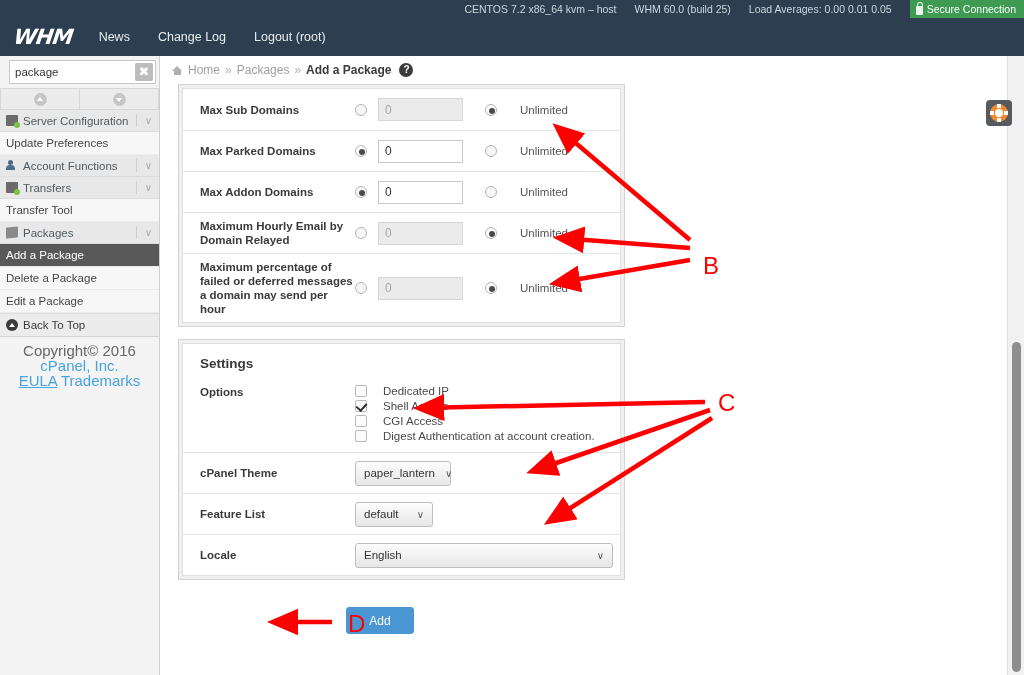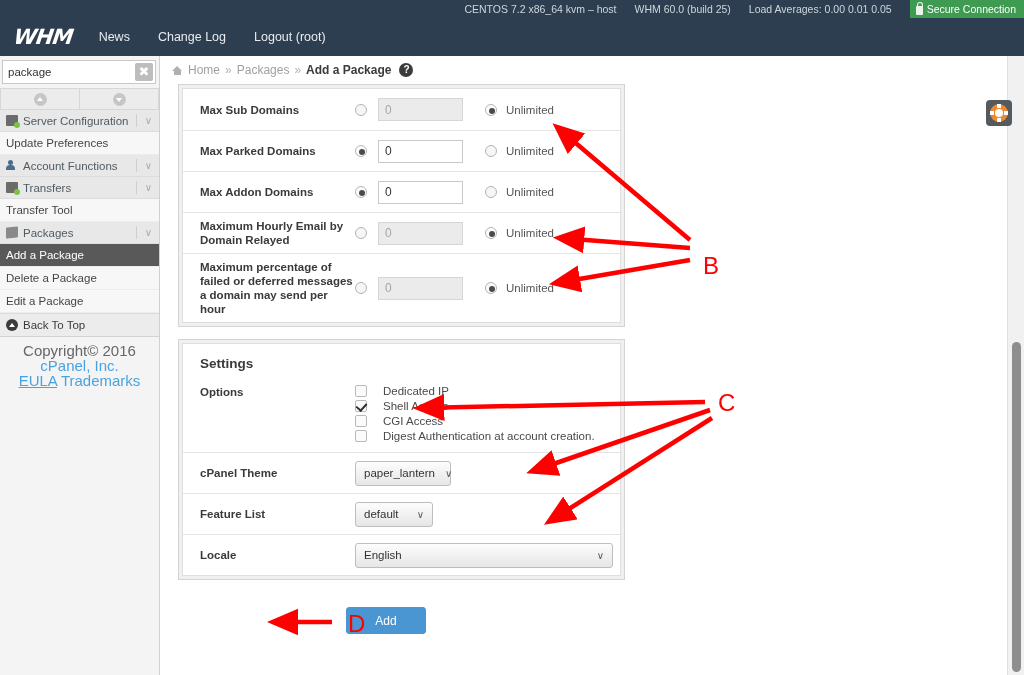--- a/index.html
+++ b/index.html
@@ -57,21 +57,21 @@
     cursor: pointer; white-space: nowrap;
   }
 
   
   .sidebar {
     position: absolute; top: 56px; left: 0; width: 160px; height: 619px;
     background: #f4f4f4; border-right: 1px solid #d0d0d0;
     font-size: 11.5px;
   }
   .search-wrap {
-    position: relative; margin: 4px 3px 0 2px; height: 24px;
+    position: relative; margin: 4px 3px 0 9px; height: 24px;
   }
   .search-input {
     width: 100%; height: 24px;
     border: 1px solid #c8c8c8; background: #ffffff;
     font-size: 11.5px; padding: 0 26px 0 5px;
     font-family: "Liberation Sans", sans-serif; color: #333;
     outline: none;
   }
   .search-clear {
     position: absolute; right: 3px; top: 3px;
@@ -236,21 +236,21 @@
     width: 6px; height: 6px; border-radius: 50%; background: #4a4a4a;
   }
   .radio.off { background: #f6f6f6; }
   .numbox {
     width: 85px; height: 23px; margin-left: 11px;
     border: 1px solid #c9c9c9; background: #ffffff;
     font-size: 12px; color: #333; padding: 0 6px;
     font-family: "Liberation Sans", sans-serif; outline: none;
   }
   .numbox.disabled { background: #ebebeb; color: #a6a6a6; border-color: #d6d6d6; }
-  .unlim-wrap { display: flex; align-items: center; margin-left: 22px; gap: 9px; }
+  .unlim-wrap { display: flex; align-items: center; margin-left: 22px; gap: 23px; }
   .unlim-label { font-size: 11.5px; color: #555; white-space: nowrap; cursor: pointer; }
 
   
   .optlist { display: flex; flex-direction: column; gap: 3px; padding: 4px 0; }
   .optrow { display: flex; align-items: center; gap: 16px; }
   .cb {
     width: 12px; height: 12px; border: 1px solid #b9b9b9;
     background: #fbfbfb; border-radius: 2px; position: relative;
     flex: none; cursor: pointer;
   }
@@ -272,21 +272,21 @@
     font-family: "Liberation Sans", sans-serif;
   }
   .sel .chv { margin-left: 10px; color: #5a5a5a; font-size: 10px; }
   .sel-theme { width: 96px; }
   .sel-feature { width: 78px; }
   .sel-locale { width: 258px; gap: 24px; }
 
   
   .addbtn {
     margin-left: 185px; margin-top: 27px;
-    width: 80px; height: 27px;
+    width: 68px; height: 27px;
     background: #4a96d2; border: 1px solid #4a96d2; border-radius: 3px;
     color: #ffffff; font-size: 12px;
     display: flex; align-items: center; justify-content: center;
     cursor: pointer;
   }
 
   
   .vscroll {
     position: absolute; right: 0; top: 56px; width: 17px; bottom: 0;
     background: #f1f1f1; border-left: 1px solid #e0e0e0;

